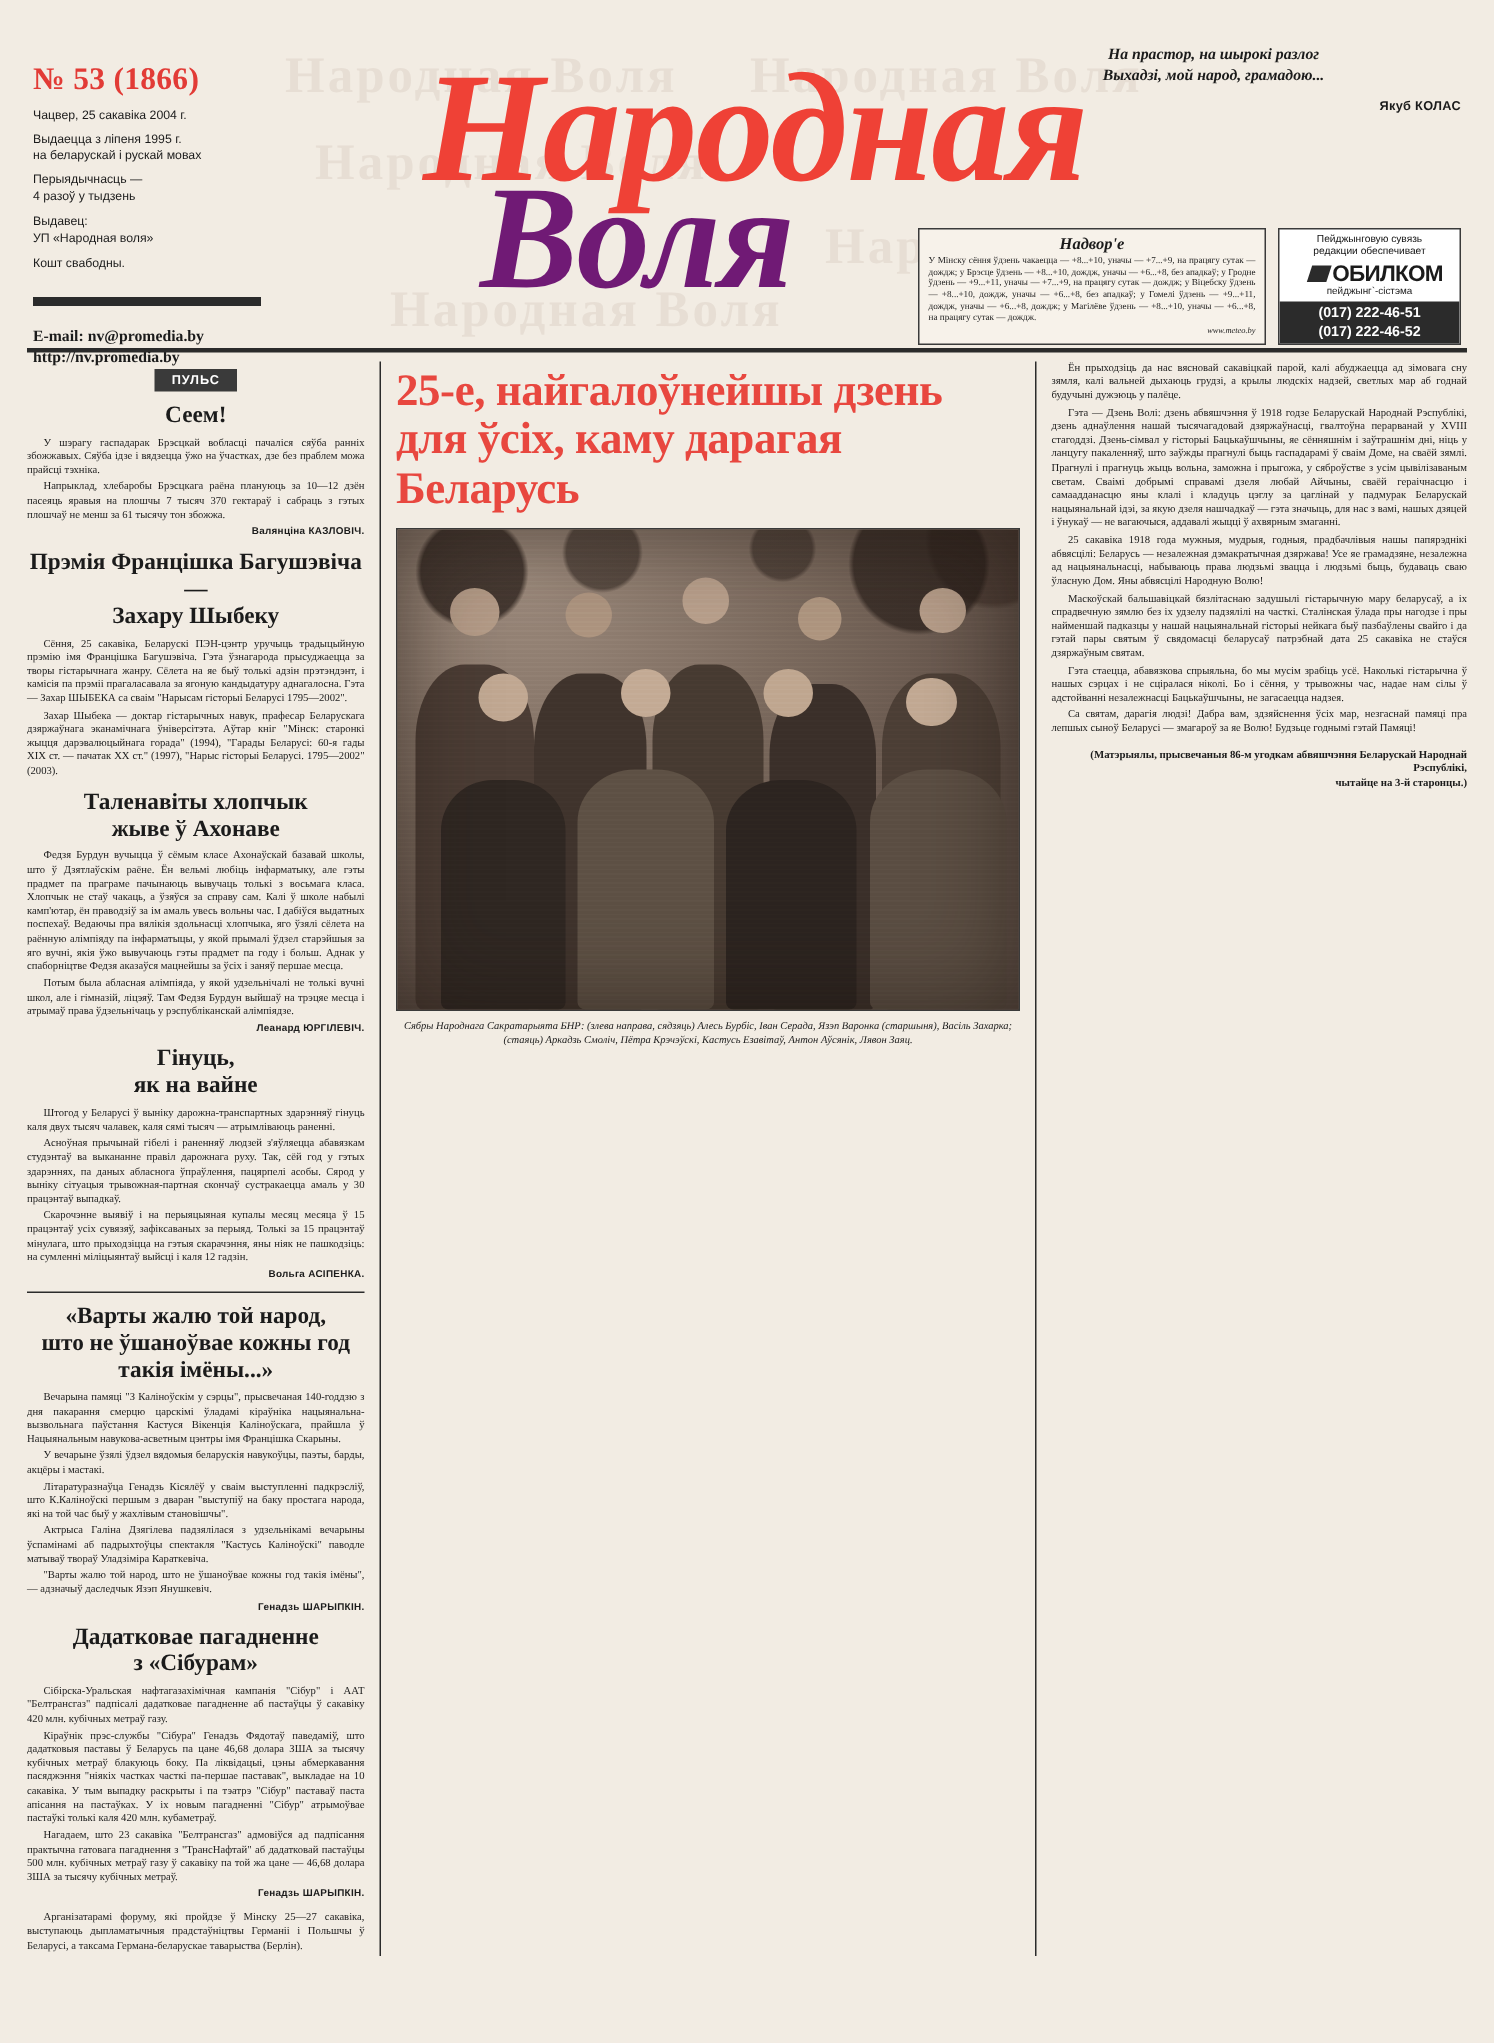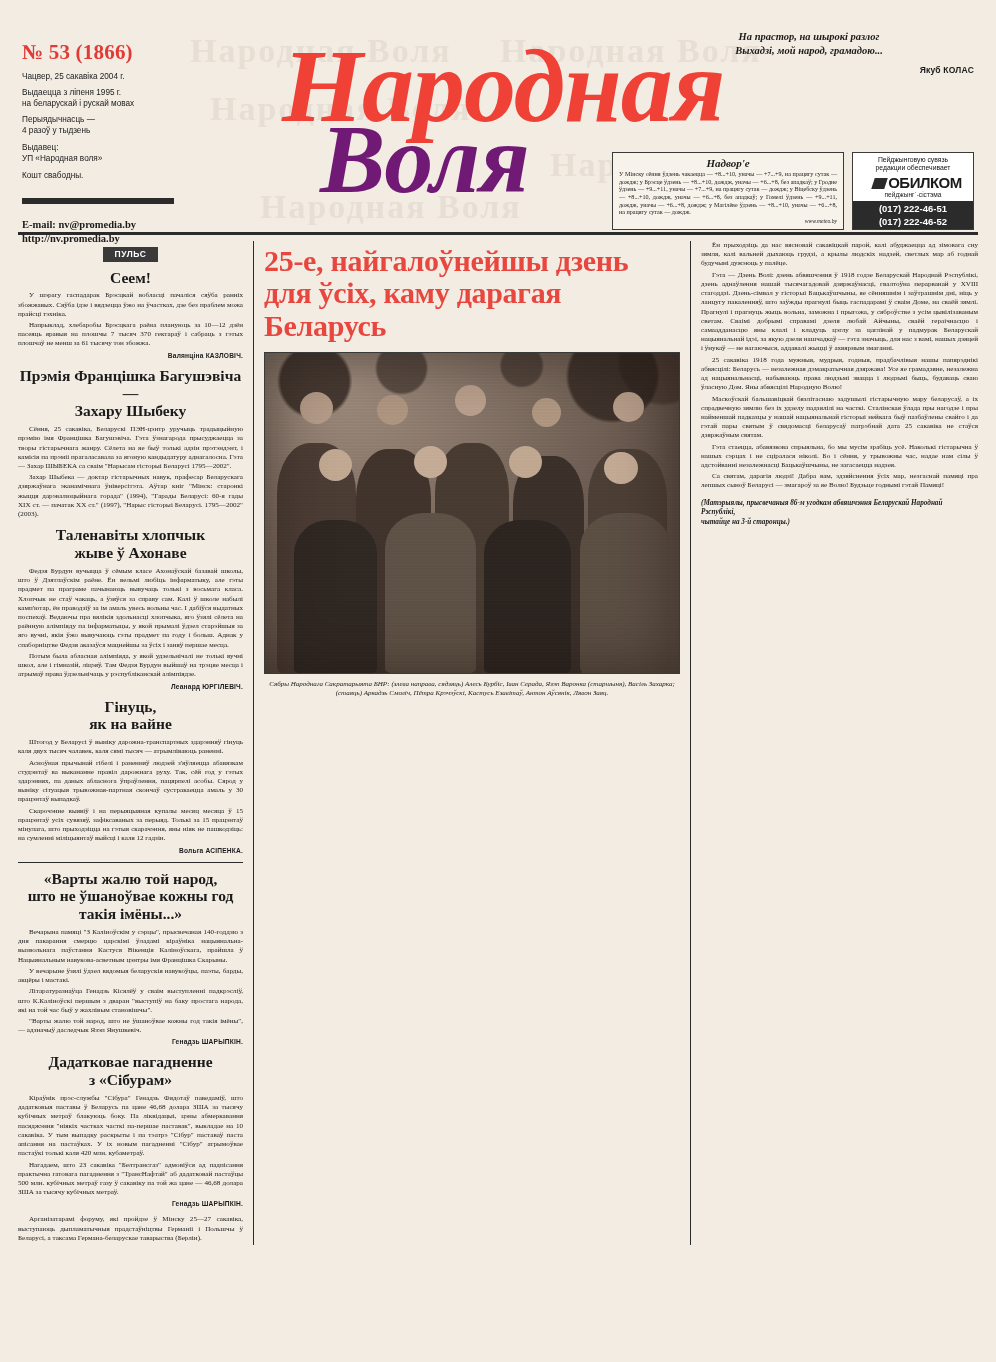--- a/index.html
+++ b/index.html
@@ -172,22 +172,22 @@
   .photo .grain { position:absolute; inset:0;
     background-image:repeating-linear-gradient(0deg, rgba(255,255,255,.035) 0 1px, transparent 1px 3px);
     mix-blend-mode:overlay; }
   .photo .vig { position:absolute; inset:0; box-shadow: inset 0 0 60px rgba(30,20,15,.55); }
 
   .caption {
     font-family:"Liberation Serif", serif; font-style:italic; font-size:7px;
     line-height:1.3; text-align:center; margin:6px 2px 8px 2px;
   }
   .red-note {
-    font-family:"Liberation Serif", serif; font-style:italic; font-weight:bold;
-    font-size:7.2px; line-height:1.35; text-align:left; margin:8px 0 6px 0;
+    font-family:"Liberation Serif", serif; font-weight:bold;
+    font-size:7.2px; line-height:1.35; text-align:right; margin:8px 0 6px 0;
   }
 </style>
 </head>
 <body>
 
 <div class="page">
 
   <div class="masthead">
 
     <div class="mh-left">
@@ -277,25 +277,27 @@
         <p class="body">Скарочэнне выявіў і на перыяцыяная купалы месяц месяца ў 15 працэнтаў усіх сувязяў, зафіксаваных за перыяд. Толькі за 15 працэнтаў мінулага, што прыходзіцца на гэтыя скарачэння, яны ніяк не пашкодзіць: на сумленні міліцыянтаў выйсці і каля 12 гадзін.</p>
         <p class="sig">Вольга АСІПЕНКА.</p>
         <div class="divider"></div>
 
         <h2 class="art-title" style="white-space:pre-line">«Варты жалю той народ,
 што не ўшаноўвае кожны год
 такія імёны...»</h2>
         <p class="body">Вечарына памяці "З Каліноўскім у сэрцы", прысвечаная 140-годдзю з дня пакарання смерцю царскімі ўладамі кіраўніка нацыянальна-вызвольнага паўстання Кастуся Вікенція Каліноўскага, прайшла ў Нацыянальным навукова-асветным цэнтры імя Францішка Скарыны.</p>
         <p class="body">У вечарыне ўзялі ўдзел вядомыя беларускія навукоўцы, паэты, барды, акцёры і мастакі.</p>
         <p class="body">Літаратуразнаўца Генадзь Кісялёў у сваім выступленні падкрэсліў, што К.Каліноўскі першым з дваран "выступіў на баку простага народа, які на той час быў у жахлівым становішчы".</p>
+        <p class="body">Актрыса Галіна Дзягілева падзялілася з удзельнікамі вечарыны ўспамінамі аб падрыхтоўцы спектакля "Кастусь Каліноўскі" паводле матываў твораў Уладзіміра Караткевіча.</p>
         <p class="body">"Варты жалю той народ, што не ўшаноўвае кожны год такія імёны", — адзначыў даследчык Язэп Янушкевіч.</p>
         <p class="sig">Генадзь ШАРЫПКІН.</p>
 
         <h2 class="art-title" style="white-space:pre-line">Дадатковае пагадненне
 з «Сібурам»</h2>
+        <p class="body">Сібірска-Уральская нафтагазахімічная кампанія "Сібур" і ААТ "Белтрансгаз" падпісалі дадатковае пагадненне аб пастаўцы ў сакавіку 420 млн. кубічных метраў газу.</p>
         <p class="body">Кіраўнік прэс-службы "Сібура" Генадзь Фядотаў паведаміў, што дадатковыя паставы ў Беларусь па цане 46,68 долара ЗША за тысячу кубічных метраў блакуюць боку. Па ліквідацыі, цэны абмеркавання пасяджэння "ніякіх частках часткі па-першае паставак", выкладае на 10 сакавіка. У тым выпадку раскрыты і па тэатрэ "Сібур" паставаў паста апісання на пастаўках. У іх новым пагадненні "Сібур" атрымоўвае пастаўкі толькі каля 420 млн. кубаметраў.</p>
         <p class="body">Нагадаем, што 23 сакавіка "Белтрансгаз" адмовіўся ад падпісання практычна гатовага пагаднення з "ТрансНафтай" аб дадатковай пастаўцы 500 млн. кубічных метраў газу ў сакавіку па той жа цане — 46,68 долара ЗША за тысячу кубічных метраў.</p>
         <p class="sig">Генадзь ШАРЫПКІН.</p>
 
         <p class="body">Арганізатарамі форуму, які пройдзе ў Мінску 25—27 сакавіка, выступаюць дыпламатычныя прадстаўніцтвы Германіі і Польшчы ў Беларусі, а таксама Германа-беларускае таварыства (Берлін).</p>
 
       </div>
 
       <div class="col-mid">
         <h1 class="lead-head" style="white-space:pre-line">25-е, найгалоўнейшы дзень

